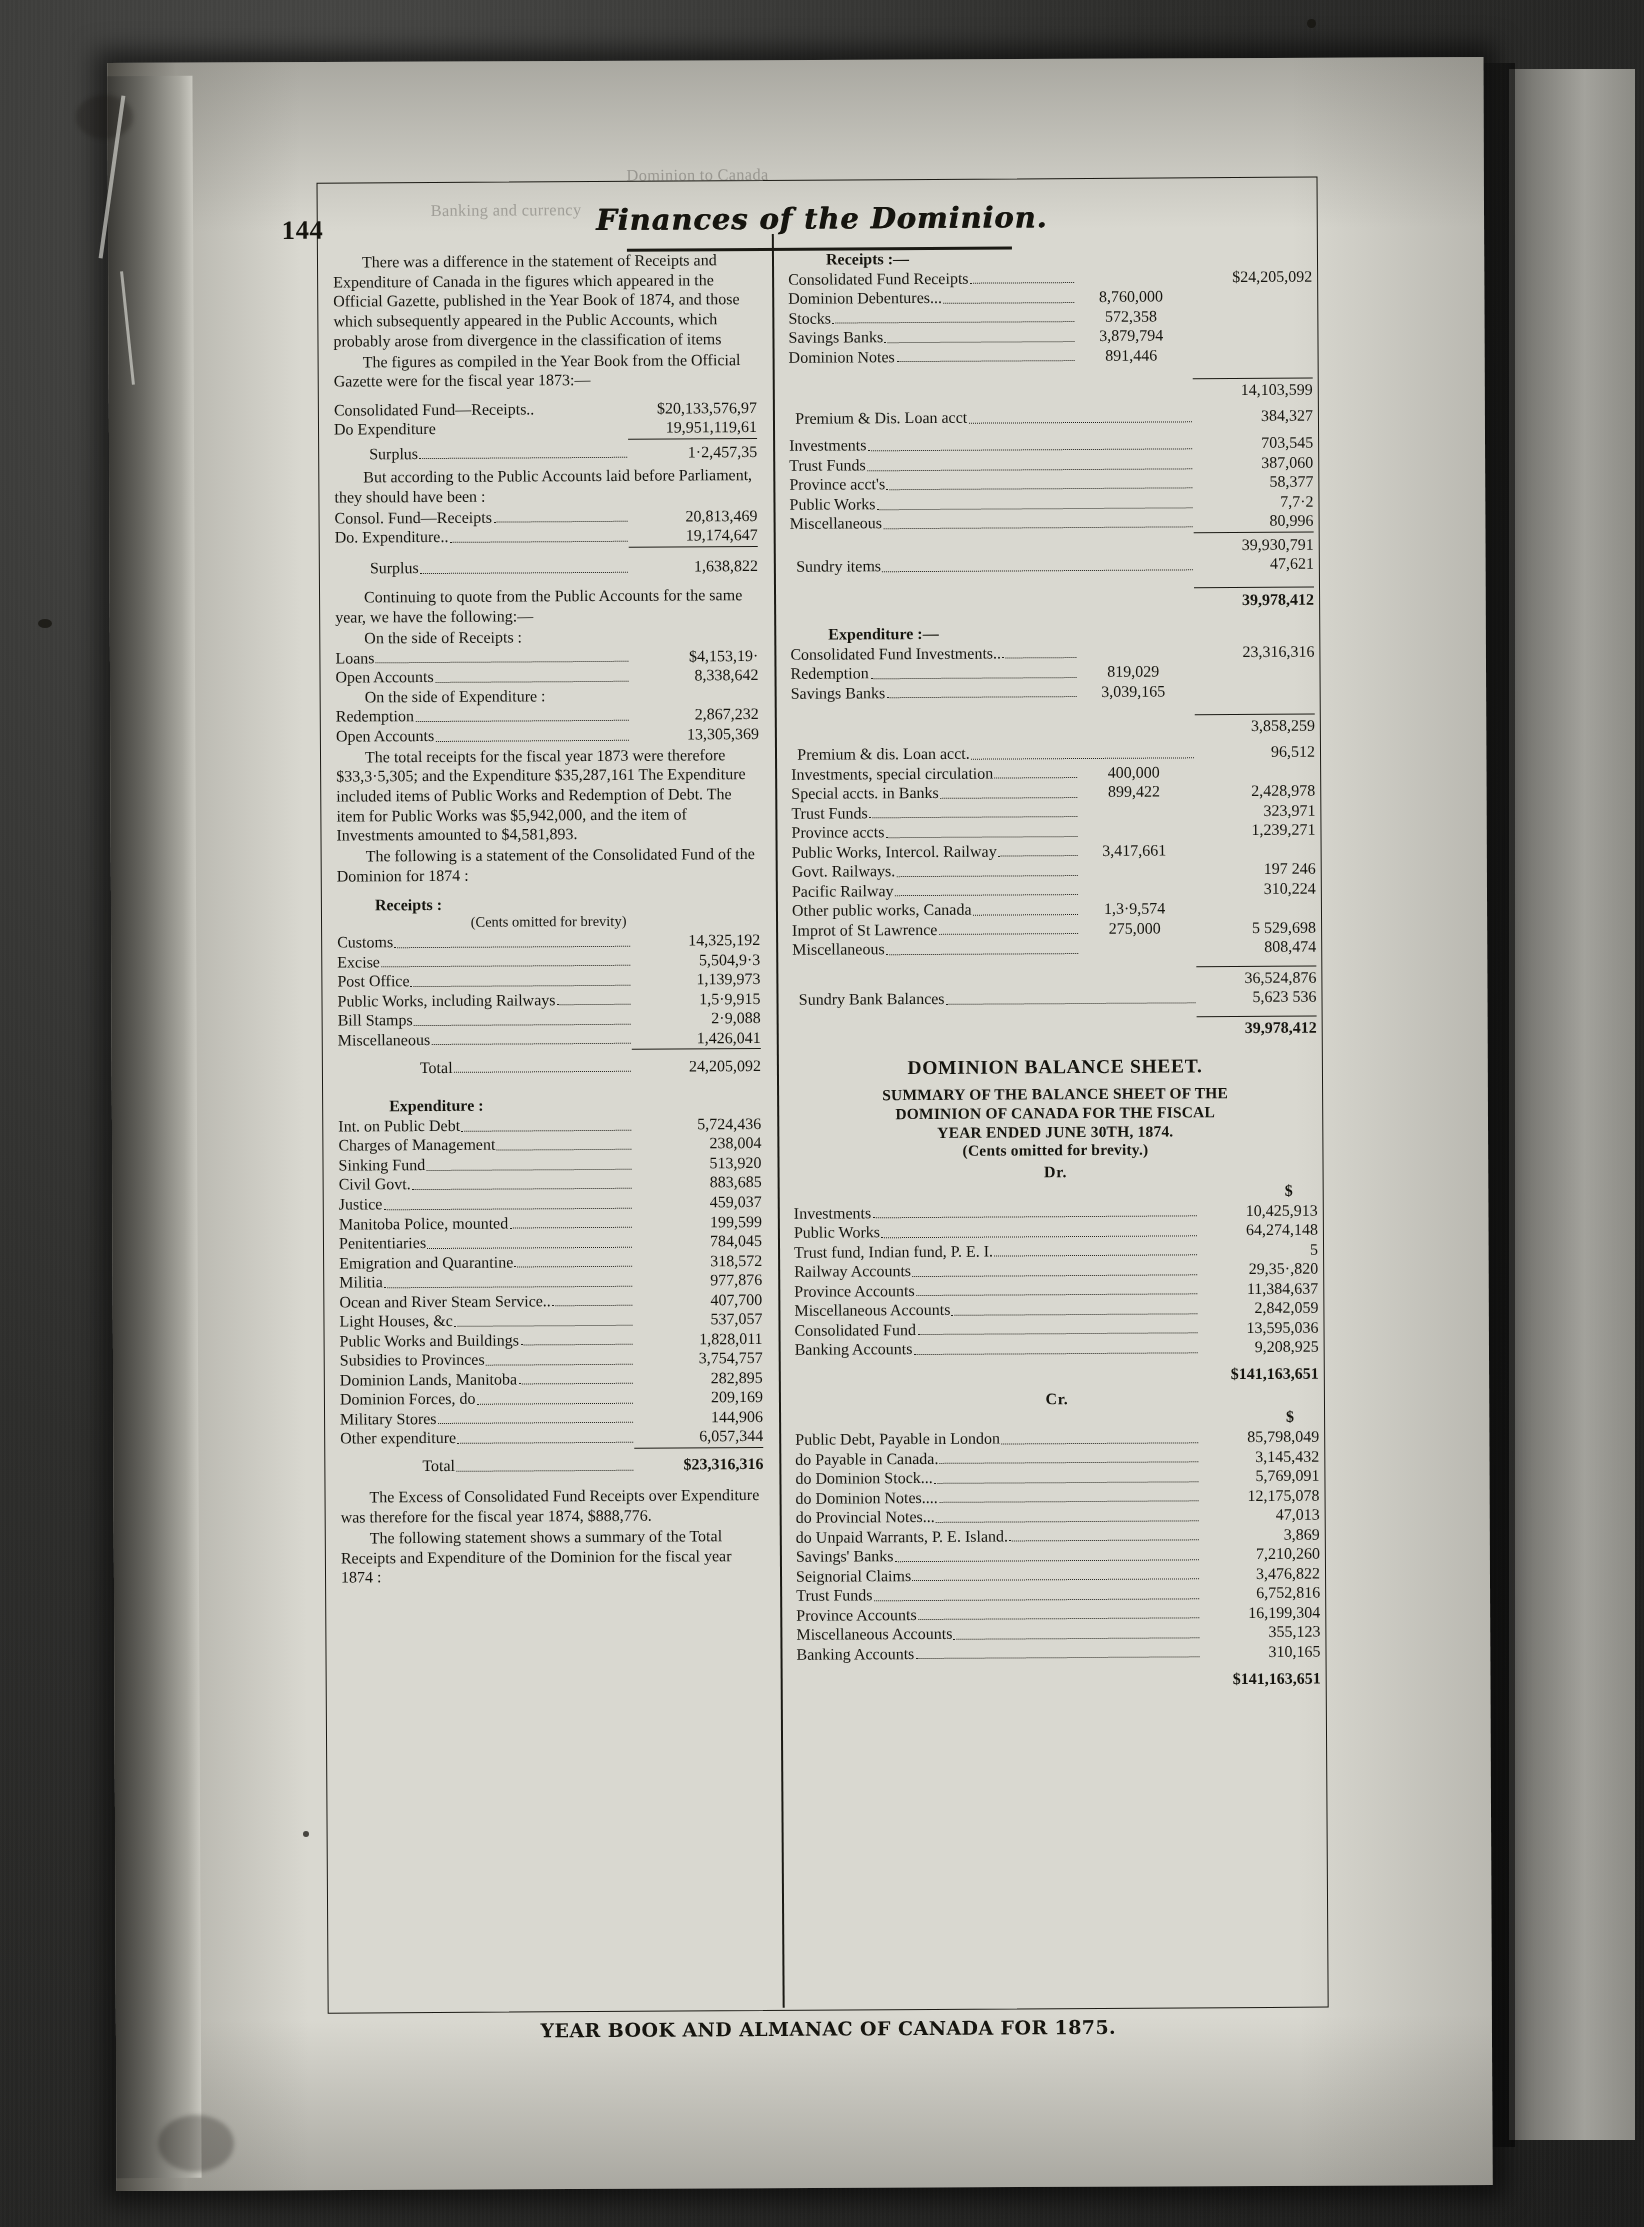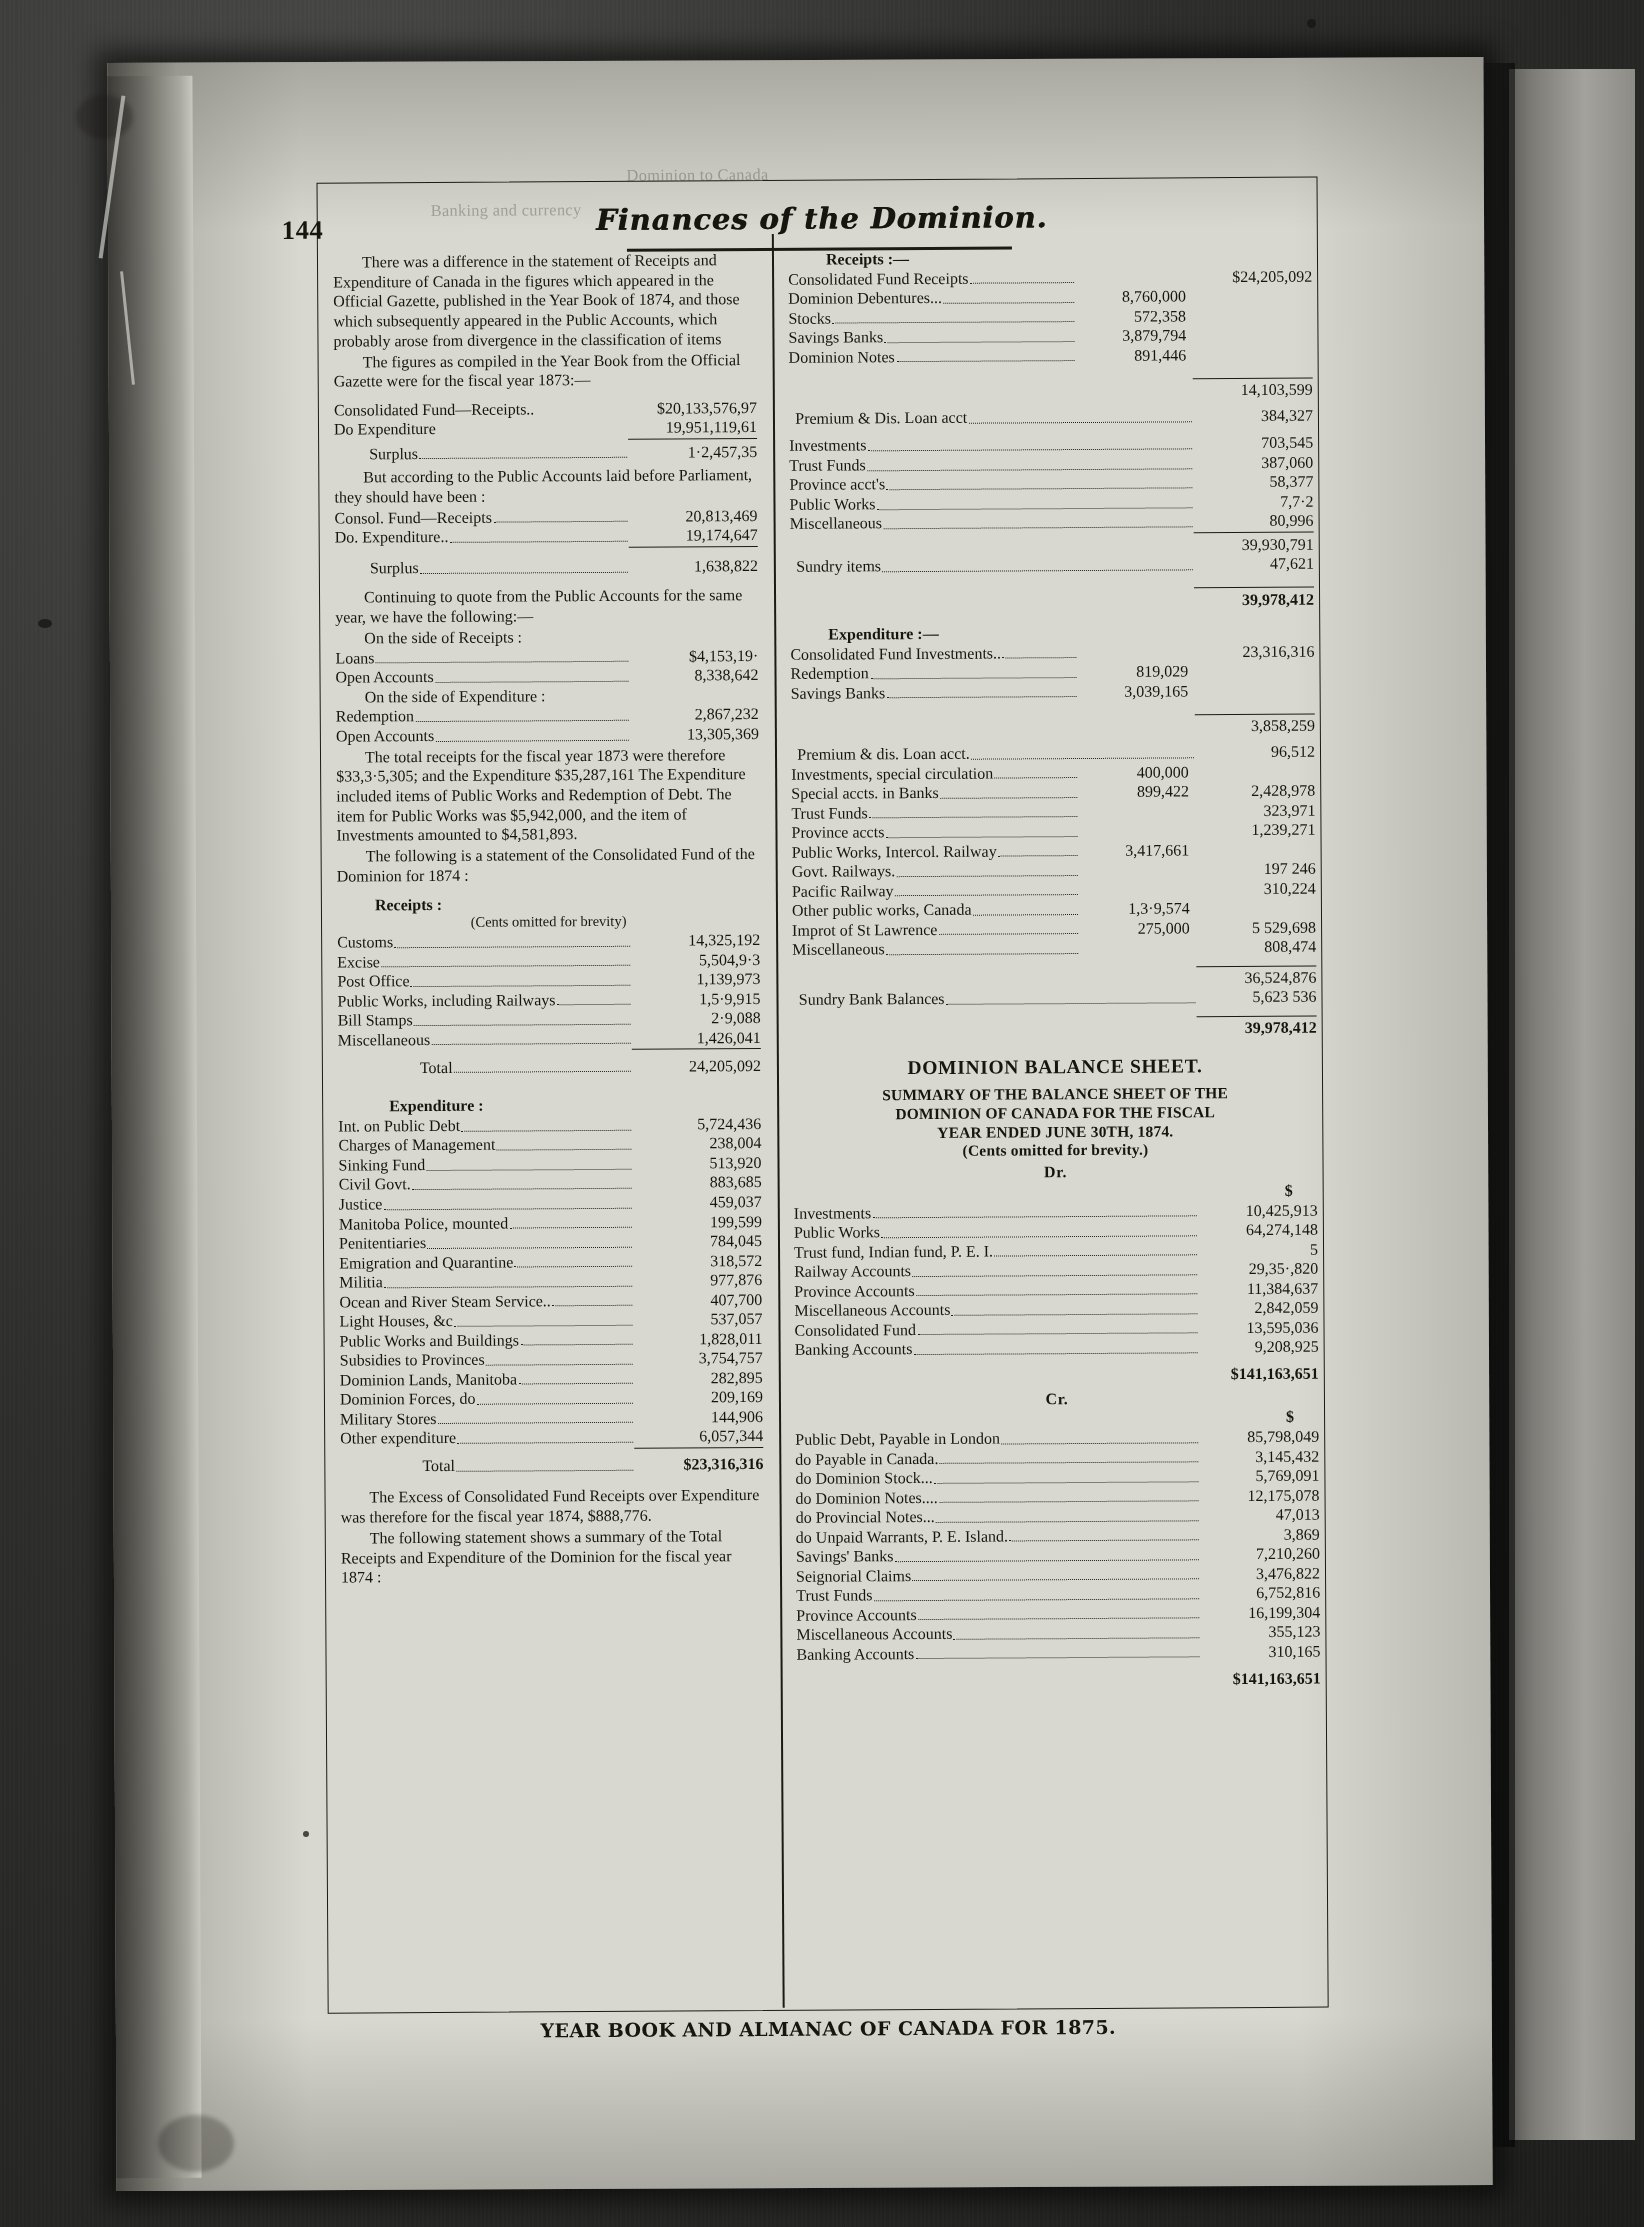--- a/index.html
+++ b/index.html
@@ -175,21 +175,21 @@
   .row .dots {
     flex: 1 1 auto;
     overflow: hidden;
     margin: 0 1.3px 3.8px 1.3px;
     border-bottom: 1.3px dotted #22211a;
     height: 0.6px;
     min-width: 3.8px;
   }
   .row .mid {
     flex: 0 0 auto;
-    text-align: right;
+    text-align: center;
     padding-right: 6.3px;
   }
   .row .val {
     flex: 0 0 auto;
     text-align: right;
   }
   .row.nodots .dots { border-bottom: none; }
 
   .val-w-left  { width: 129px; }
   .val-w-right { width: 120px; }

